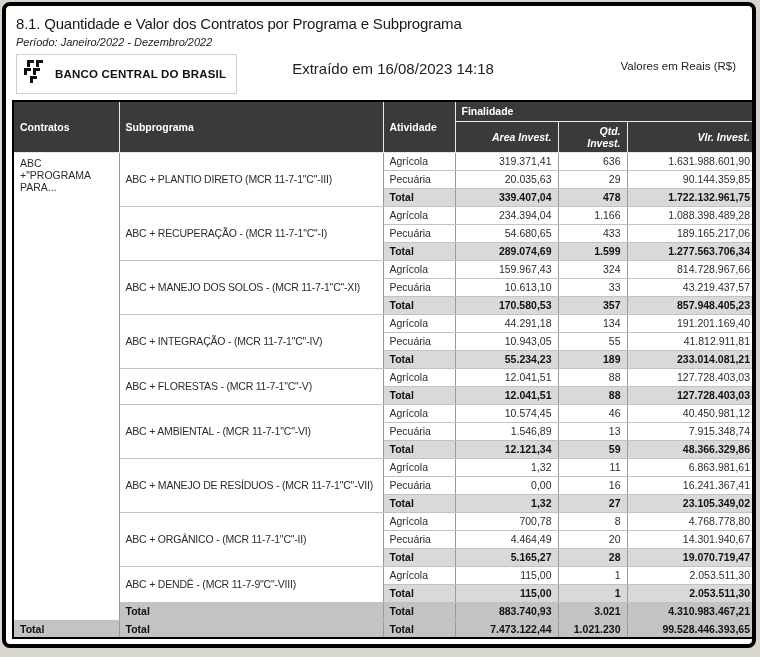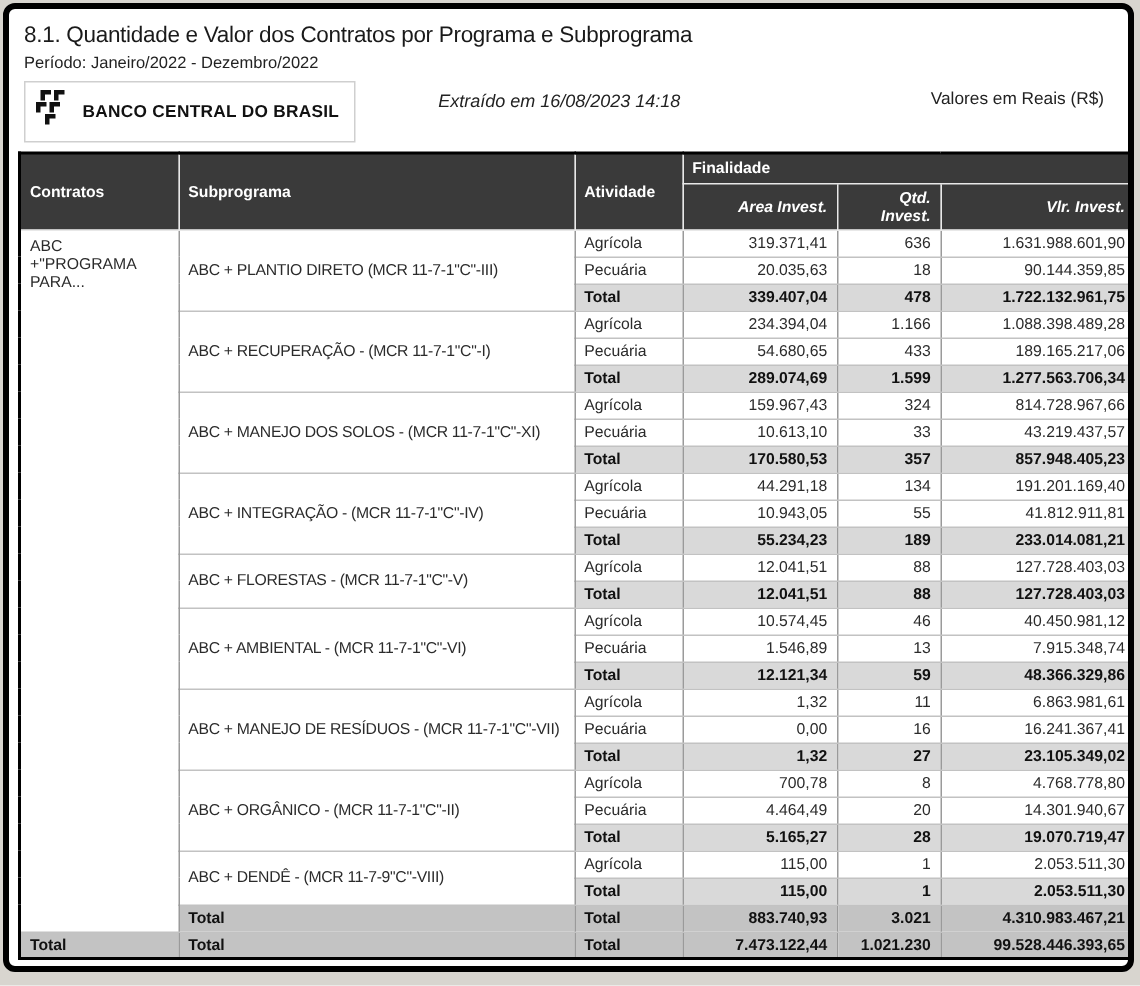--- a/index.html
+++ b/index.html
@@ -23,20 +23,21 @@
   .page-title {
     font-size: 15px;
     font-weight: normal;
     padding: 3px 4px 2px 4px;
     letter-spacing: -0.2px;
   }
   .period {
     font-size: 11px;
     padding: 2px 4px 4px 4px;
     color: #222;
+    font-style: italic;
   }
   .meta-row {
     display: flex;
     align-items: flex-start;
     padding: 2px 4px 6px 4px;
   }
   .logo-box {
     display: flex;
     align-items: center;
     gap: 6px;
@@ -44,22 +45,21 @@
     padding: 4px 10px 4px 6px;
     background: #fff;
   }
   .logo-text {
     font-size: 11.5px;
     font-weight: bold;
     letter-spacing: 0.2px;
     color: #111;
   }
   .extracted {
-    font-size: 12px;
-    font-style: italic;
+    font-size: 15px;
     color: #222;
     margin-left: 55px;
     margin-top: 6px;
   }
   .currency-note {
     margin-left: auto;
     font-size: 11.5px;
     color: #222;
     margin-top: 6px;
     padding-right: 6px;
@@ -170,21 +170,21 @@
           <td class="programa-cell" rowspan="26">ABC +"PROGRAMA PARA...</td>
           <td class="subprograma-cell keep-white" rowspan="3">ABC + PLANTIO DIRETO (MCR 11-7-1"C"-III)</td>
           <td class="">Agrícola</td>
           <td class="num">319.371,41</td>
           <td class="num">636</td>
           <td class="num">1.631.988.601,90</td>
         </tr>
         <tr>
           <td class="">Pecuária</td>
           <td class="num">20.035,63</td>
-          <td class="num">18</td>
+          <td class="num">29</td>
           <td class="num">90.144.359,85</td>
         </tr>
         <tr class="subtotal">
           <td class="">Total</td>
           <td class="num">339.407,04</td>
           <td class="num">478</td>
           <td class="num">1.722.132.961,75</td>
         </tr>
         <tr>
           <td class="subprograma-cell keep-white" rowspan="3">ABC + RECUPERAÇÃO - (MCR 11-7-1"C"-I)</td>

